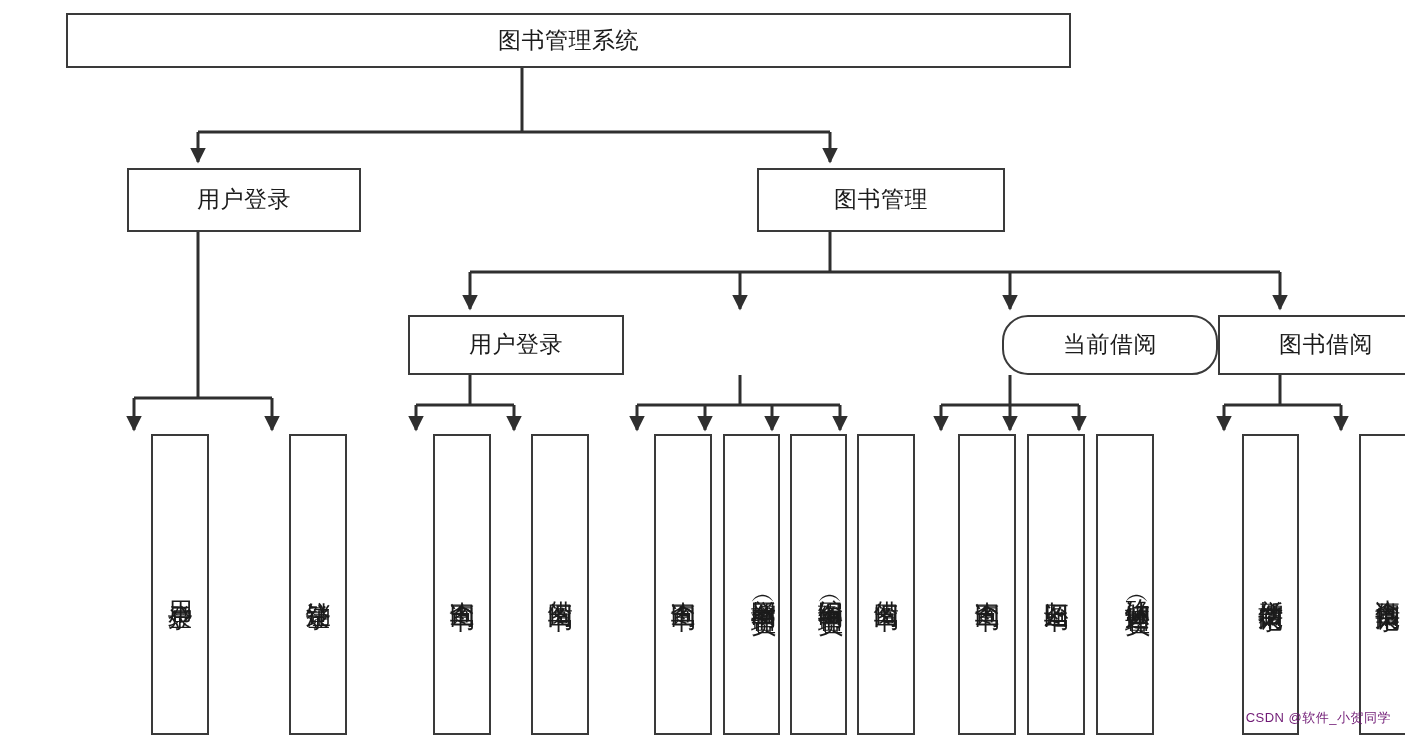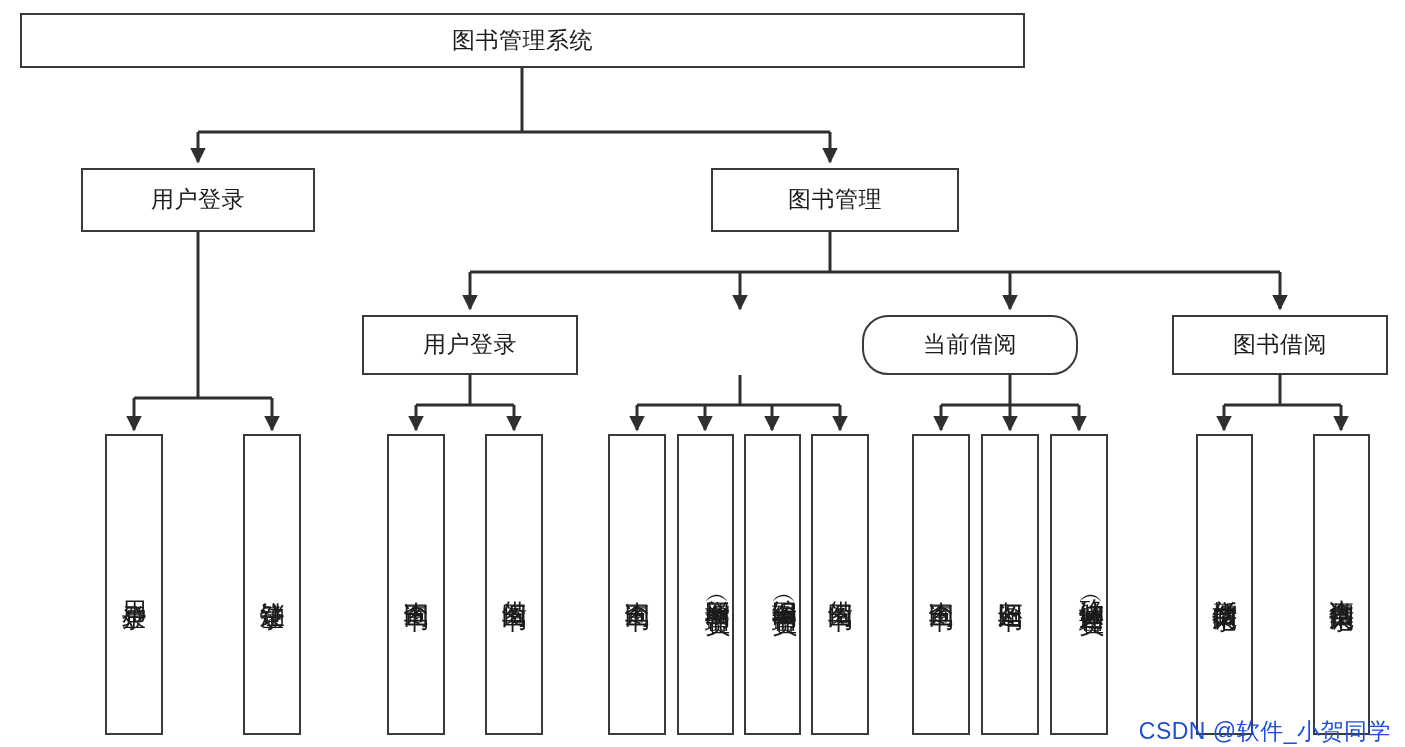--- a/index.html
+++ b/index.html
@@ -32,20 +32,21 @@
     position: absolute;
     z-index: 2;
     box-sizing: border-box;
     background: #ffffff;
     border: 2px solid #3a3a3a;
     display: flex;
     align-items: center;
     justify-content: center;
     color: #1b1b1b;
     line-height: 1.18;
+    margin-left: 46px;
   }
   .node.h {
     
     font-size: 23px;
     letter-spacing: 0.5px;
   }
   .node.v {
     
     writing-mode: vertical-rl;
     text-orientation: upright;
@@ -61,23 +62,23 @@
   }
   .node .label {
     display: block;
     white-space: pre-line;
   }
   
   #watermark {
     position: absolute;
     z-index: 3;
     right: 14px;
-    bottom: 0;
-    font-size: 23px;
-    color: #1d4ed8;
+    bottom: 20px;
+    font-size: 13px;
+    color: #701a75;
     letter-spacing: 0.5px;
     white-space: nowrap;
     user-select: none;
   }
 </style>
 </head>
 <body>
 
 <div id="canvas">
 
@@ -142,21 +143,21 @@
 
   <div class="node h" style="left:711px; top:168px; width:248px; height:64px;">
     <span class="label">图书管理</span>
   </div>
 
   <div class="node h" style="left:362px; top:315px; width:216px; height:60px;">
     <span class="label">用户登录</span>
   </div>
 
 
-  <div class="node h" style="left:862px; top:315px; width:216px; height:60px;border-radius:26px;">
+  <div class="node h" style="left:956px; top:315px; width:216px; height:60px;border-radius:26px;">
     <span class="label">当前借阅</span>
   </div>
 
   <div class="node h" style="left:1172px; top:315px; width:216px; height:60px;">
     <span class="label">图书借阅</span>
   </div>
 
   <div class="node v mid" style="left:105px; top:434px; width:58px; height:301px;">
     <span class="label">用户登录</span>
   </div>

